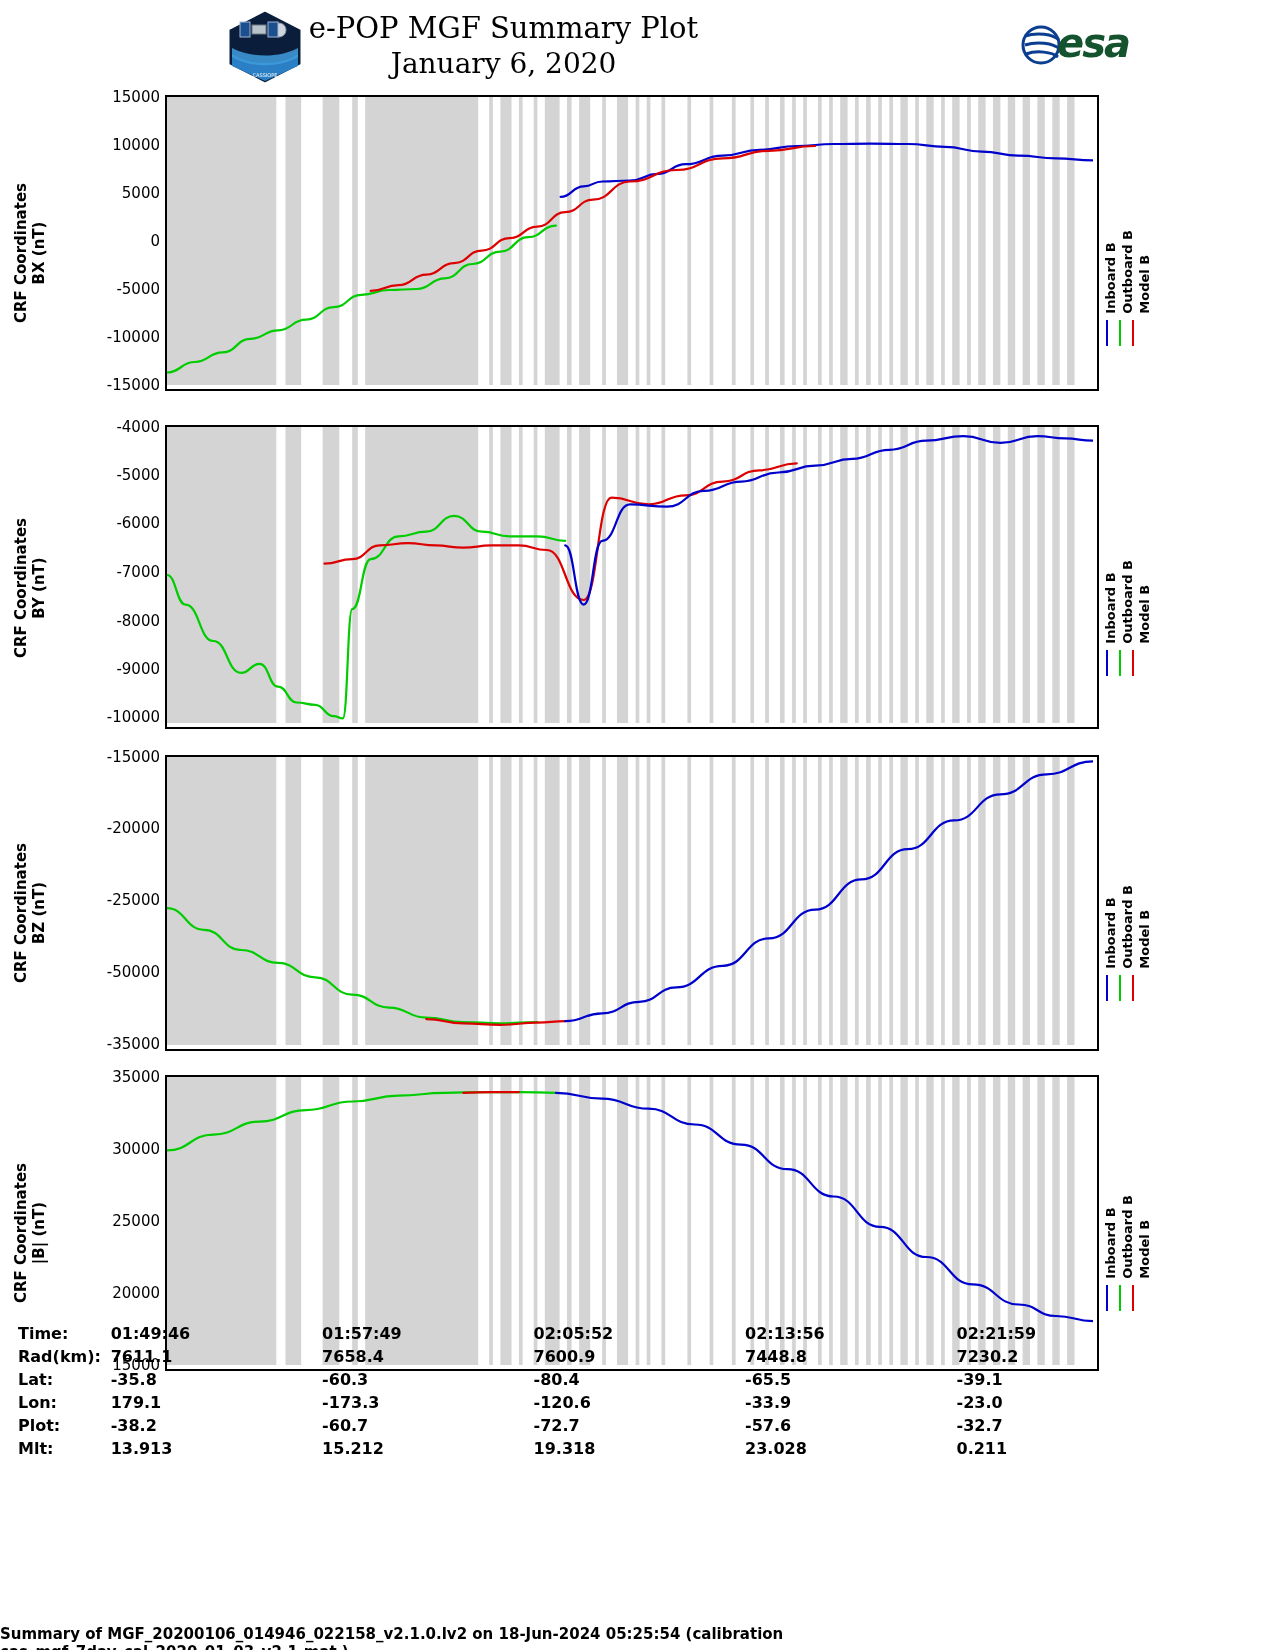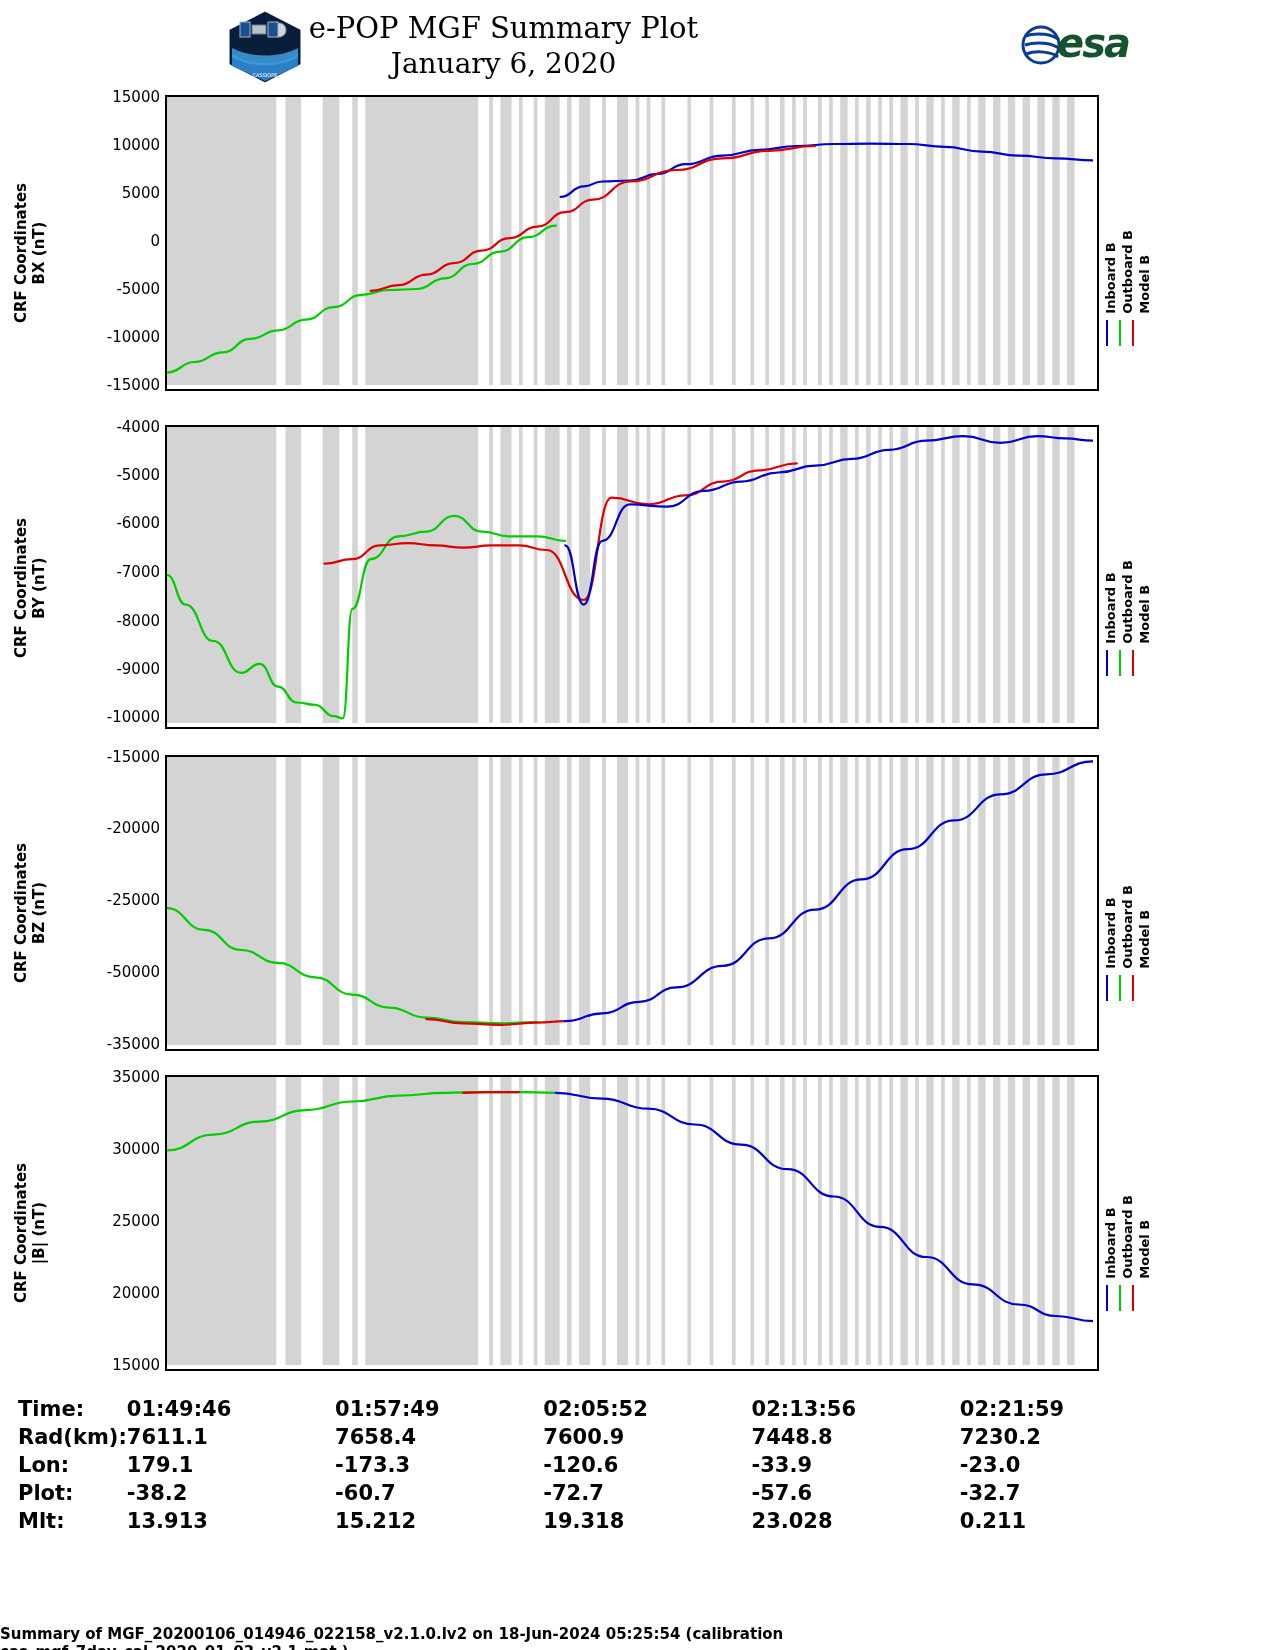--- a/index.html
+++ b/index.html
@@ -53,22 +53,22 @@
   .legend .lname{
     writing-mode:vertical-rl;transform:rotate(180deg);
     white-space:nowrap;display:inline-block;
   }
   .legend-names{display:flex;flex-direction:row;gap:2px;}
   .legend-lines{display:flex;flex-direction:row;gap:11px;margin-top:6px;margin-left:3px;}
   .legend-lines i{display:block;width:2px;height:26px;}
 
   
   .infotable{
-    position:absolute;left:18px;top:1395px;width:1245px;
-    font-size:21px;font-weight:bold;color:#000;
+    position:absolute;left:18px;top:1322px;width:1245px;
+    font-size:16px;font-weight:bold;color:#000;
   }
   .infotable table{border-collapse:collapse;width:1150px;}
   .infotable td{padding:2px 0;white-space:nowrap;}
   .infotable td.lbl{width:92px;}
   .infotable td.v{width:210px;}
   .footer{
     position:absolute;left:0;top:1625px;width:1122px;text-align:left;
     font-size:15px;font-weight:bold;color:#000;
   }
   svg{display:block;}
@@ -439,20 +439,28 @@
           </tr>
           <tr>
             <td class="lbl">Rad(km):</td>
             <td class="v">7611.1</td>
             <td class="v">7658.4</td>
             <td class="v">7600.9</td>
             <td class="v">7448.8</td>
             <td class="v">7230.2</td>
           </tr>
           <tr>
+            <td class="lbl">Lat:</td>
+            <td class="v">-35.8</td>
+            <td class="v">-60.3</td>
+            <td class="v">-80.4</td>
+            <td class="v">-65.5</td>
+            <td class="v">-39.1</td>
+          </tr>
+          <tr>
             <td class="lbl">Lon:</td>
             <td class="v">179.1</td>
             <td class="v">-173.3</td>
             <td class="v">-120.6</td>
             <td class="v">-33.9</td>
             <td class="v">-23.0</td>
           </tr>
           <tr>
             <td class="lbl">Plot:</td>
             <td class="v">-38.2</td>

